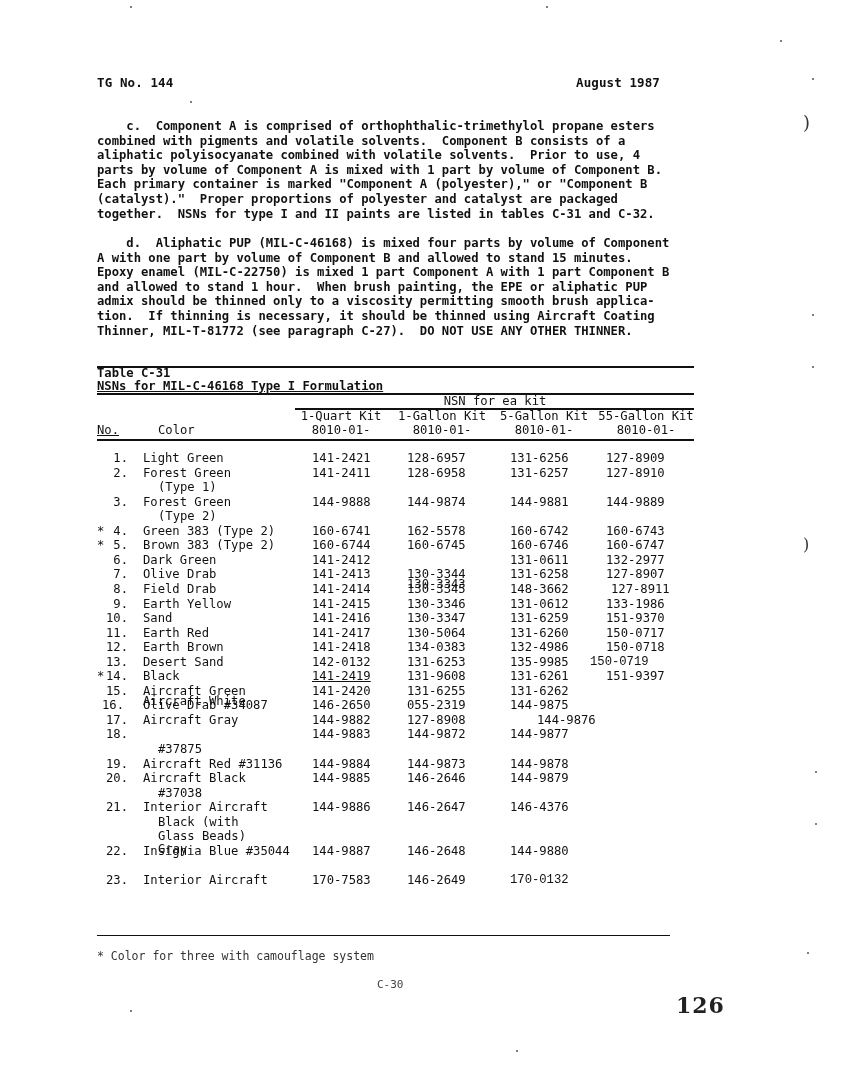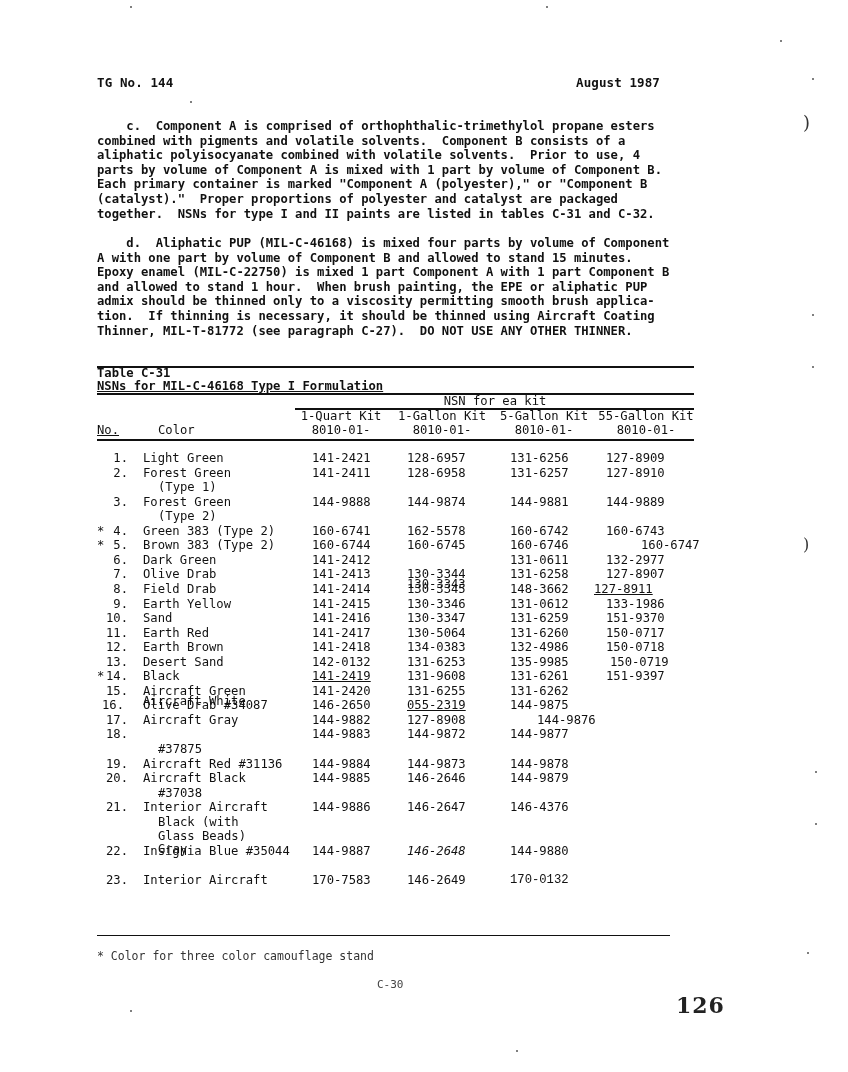--- a/index.html
+++ b/index.html
@@ -90,21 +90,21 @@
         <div class="cell" style="left: 510px; top: 524.75px;">160-6742</div>
         <div class="cell" style="left: 606px; top: 524.75px;">160-6743</div>
       </div>
       <div>
         <div class="cell" style="left: 97px; top: 539.3px;">*</div>
         <div class="cell" style="left: 100px; width: 28px; text-align: right; top: 539.3px;">5.</div>
         <div class="cell" style="left: 143px; top: 539.3px;">Brown 383 (Type 2)</div>
         <div class="cell" style="left: 312px; top: 539.3px;">160-6744</div>
         <div class="cell" style="left: 407px; top: 539.3px;">160-6745</div>
         <div class="cell" style="left: 510px; top: 539.3px;">160-6746</div>
-        <div class="cell" style="left: 606px; top: 539.3px; margin-left: 35px;">160-6747</div>
+        <div class="cell" style="left: 606px; top: 539.3px;">160-6747</div>
       </div>
       <div>
         <div class="cell" style="left: 100px; width: 28px; text-align: right; top: 553.85px;">6.</div>
         <div class="cell" style="left: 143px; top: 553.85px;">Dark Green</div>
         <div class="cell" style="left: 312px; top: 553.85px;">141-2412</div>
         <div class="cell" style="left: 407px; top: 578px; text-align: center;">130-3343</div>
         <div class="cell" style="left: 510px; top: 553.85px;">131-0611</div>
         <div class="cell" style="left: 606px; top: 553.85px;">132-2977</div>
       </div>
       <div>
@@ -114,21 +114,21 @@
         <div class="cell" style="left: 407px; top: 568.4px;">130-3344</div>
         <div class="cell" style="left: 510px; top: 568.4px;">131-6258</div>
         <div class="cell" style="left: 606px; top: 568.4px;">127-8907</div>
       </div>
       <div>
         <div class="cell" style="left: 100px; width: 28px; text-align: right; top: 582.95px;">8.</div>
         <div class="cell" style="left: 143px; top: 582.95px;">Field Drab</div>
         <div class="cell" style="left: 312px; top: 582.95px;">141-2414</div>
         <div class="cell" style="left: 407px; top: 582.95px;">130-3345</div>
         <div class="cell" style="left: 510px; top: 582.95px;">148-3662</div>
-        <div class="cell" style="left: 594px; top: 582.95px; text-decoration: underline;">127-8911</div>
+        <div class="cell" style="left: 611px; top: 582.95px;">127-8911</div>
       </div>
       <div>
         <div class="cell" style="left: 100px; width: 28px; text-align: right; top: 597.5px;">9.</div>
         <div class="cell" style="left: 143px; top: 597.5px;">Earth Yellow</div>
         <div class="cell" style="left: 312px; top: 597.5px;">141-2415</div>
         <div class="cell" style="left: 407px; top: 597.5px;">130-3346</div>
         <div class="cell" style="left: 510px; top: 597.5px;">131-0612</div>
         <div class="cell" style="left: 606px; top: 597.5px;">133-1986</div>
       </div>
       <div>
@@ -154,43 +154,43 @@
         <div class="cell" style="left: 407px; top: 641.15px;">134-0383</div>
         <div class="cell" style="left: 510px; top: 641.15px;">132-4986</div>
         <div class="cell" style="left: 606px; top: 641.15px;">150-0718</div>
       </div>
       <div>
         <div class="cell" style="left: 100px; width: 28px; text-align: right; top: 655.7px;">13.</div>
         <div class="cell" style="left: 143px; top: 655.7px;">Desert Sand</div>
         <div class="cell" style="left: 312px; top: 655.7px;">142-0132</div>
         <div class="cell" style="left: 407px; top: 655.7px;">131-6253</div>
         <div class="cell" style="left: 510px; top: 655.7px;">135-9985</div>
-        <div class="cell" style="left: 610px; top: 655.7px;">150-0719</div>
+        <div class="cell" style="left: 590px; top: 655.7px; font-family: Liberation Mono, monospace;">150-0719</div>
       </div>
       <div>
         <div class="cell" style="left: 97px; top: 670.25px;">*</div>
         <div class="cell" style="left: 100px; width: 28px; text-align: right; top: 670.25px;">14.</div>
         <div class="cell" style="left: 143px; top: 670.25px;">Black</div>
         <div class="cell" style="left: 312px; top: 670.25px; text-decoration: underline;">141-2419</div>
         <div class="cell" style="left: 407px; top: 670.25px;">131-9608</div>
         <div class="cell" style="left: 510px; top: 670.25px;">131-6261</div>
         <div class="cell" style="left: 606px; top: 670.25px;">151-9397</div>
       </div>
       <div>
         <div class="cell" style="left: 100px; width: 28px; text-align: right; top: 684.8px;">15.</div>
         <div class="cell" style="left: 143px; top: 684.8px;">Aircraft Green</div>
         <div class="cell" style="left: 312px; top: 684.8px;">141-2420</div>
         <div class="cell" style="left: 407px; top: 684.8px;">131-6255</div>
         <div class="cell" style="left: 510px; top: 684.8px;">131-6262</div>
       </div>
       <div>
-        <div class="cell" style="left: 102px; width: 28px; text-align: left; top: 699.35px;">16.</div>
+        <div class="cell" style="left: 96px; width: 28px; text-align: right; top: 699.35px;">16.</div>
         <div class="cell" style="left: 143px; top: 699.35px;">Olive Drab #34087</div>
         <div class="cell" style="left: 312px; top: 699.35px;">146-2650</div>
-        <div class="cell" style="left: 407px; top: 699.35px; text-decoration: underline;">055-2319</div>
+        <div class="cell" style="left: 407px; top: 699.35px;">055-2319</div>
         <div class="cell" style="left: 510px; top: 699.35px;">144-9875</div>
       </div>
       <div>
         <div class="cell" style="left: 100px; width: 28px; text-align: right; top: 713.9px;">17.</div>
         <div class="cell" style="left: 143px; top: 713.9px;">Aircraft Gray</div>
         <div class="cell" style="left: 312px; top: 713.9px;">144-9882</div>
         <div class="cell" style="left: 407px; top: 713.9px;">127-8908</div>
         <div class="cell" style="left: 510px; top: 713.9px; margin-left: 27px;">144-9876</div>
       </div>
       <div>
@@ -222,37 +222,37 @@
         <div class="cell" style="left: 158px; top: 815.75px;">Black (with</div>
         <div class="cell" style="left: 158px; top: 830.3px;">Glass Beads)</div>
         <div class="cell" style="left: 312px; top: 801.2px;">144-9886</div>
         <div class="cell" style="left: 407px; top: 801.2px;">146-2647</div>
         <div class="cell" style="left: 510px; top: 801.2px;">146-4376</div>
       </div>
       <div>
         <div class="cell" style="left: 100px; width: 28px; text-align: right; top: 844.85px;">22.</div>
         <div class="cell" style="left: 143px; top: 844.85px;">Insignia Blue #35044</div>
         <div class="cell" style="left: 312px; top: 844.85px;">144-9887</div>
-        <div class="cell" style="left: 407px; top: 844.85px; font-style: italic;">146-2648</div>
+        <div class="cell" style="left: 407px; top: 844.85px;">146-2648</div>
         <div class="cell" style="left: 510px; top: 844.85px;">144-9880</div>
       </div>
       <div>
         <div class="cell" style="left: 100px; width: 28px; text-align: right; top: 873.95px;">23.</div>
         <div class="cell" style="left: 143px; top: 873.95px;">Interior Aircraft</div>
         <div class="cell" style="left: 158px; top: 843px;">Gray</div>
         <div class="cell" style="left: 312px; top: 873.95px;">170-7583</div>
         <div class="cell" style="left: 407px; top: 873.95px;">146-2649</div>
         <div class="cell" style="left: 510px; top: 873.95px; font-family: Liberation Mono, monospace;">170-0132</div>
       </div>
     </div>
 
   <div class="rule" style="left:97px; top:935px; width:573px; height:1.2px;"></div>
 </div>
 
-<div class="abs footnote">* Color for three color camouflage stand</div>
+<div class="abs footnote">* Color for three with camouflage system</div>
 <div class="abs pageno">C-30</div>
 <div class="abs stamp">126</div>
 
 <div class="speck" style="left:130px; top:6px;"></div>
 <div class="speck" style="left:546px; top:6px;"></div>
 <div class="speck" style="left:780px; top:40px;"></div>
 <div class="speck" style="left:812px; top:78px;"></div>
 <div class="abs" style="left:803px; top:112px; font-size:18px; color:#333; font-family:'DejaVu Serif', serif;">)</div>
 <div class="speck" style="left:812px; top:314px;"></div>
 <div class="speck" style="left:812px; top:366px;"></div>

